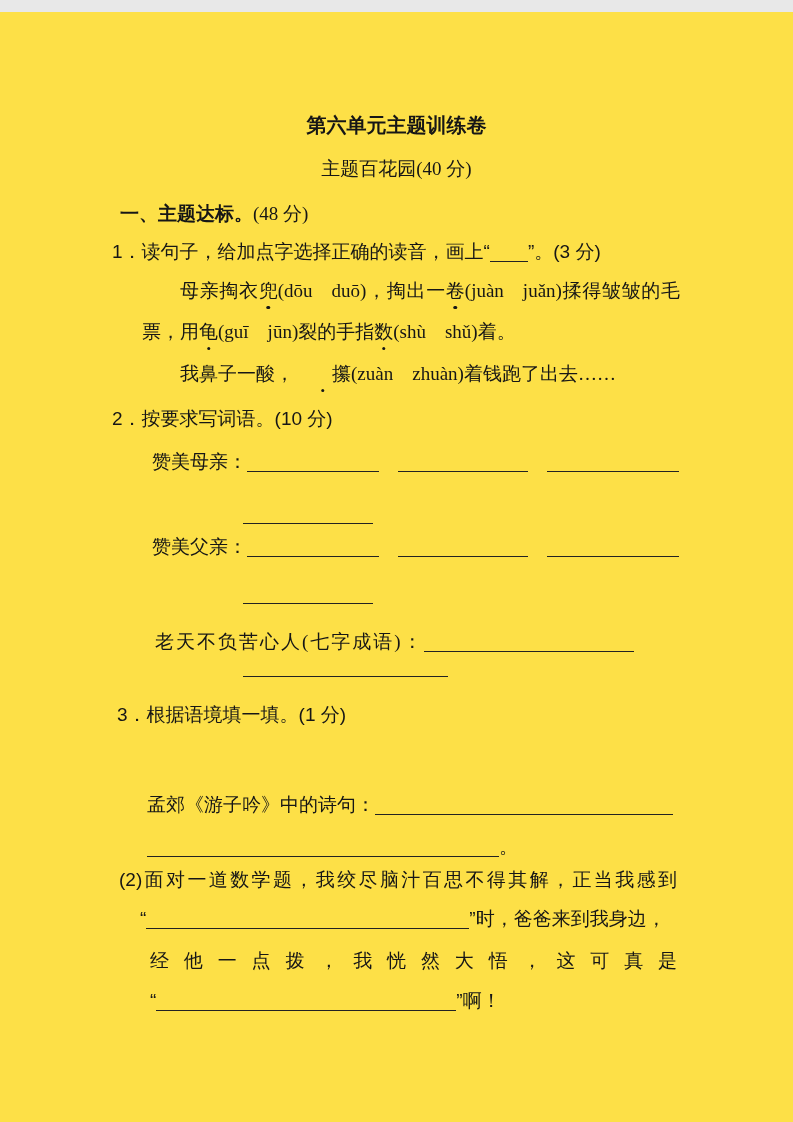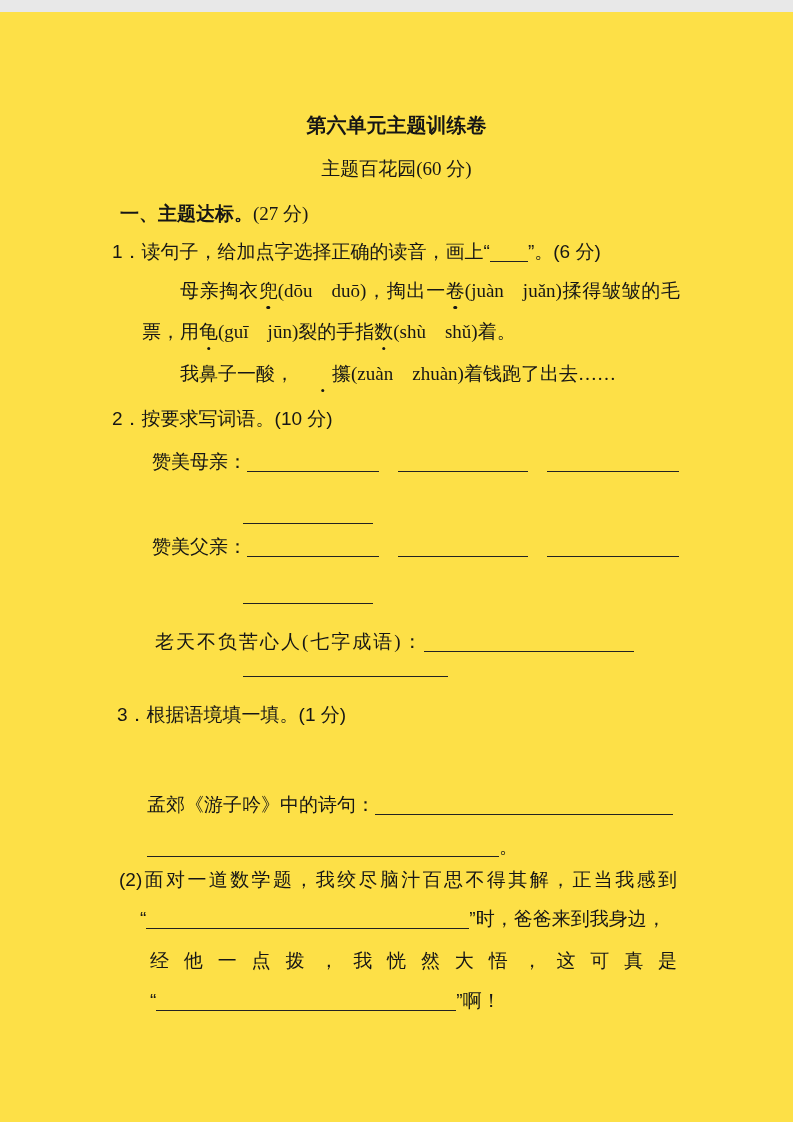--- a/index.html
+++ b/index.html
@@ -37,25 +37,25 @@
     background:#161616;
   }
 </style>
 </head>
 <body>
 
 <div class="page">
 
   <div class="line center title" style="top:100px;">第六单元主题训练卷</div>
 
-  <div class="line center serif" style="top:144px;">主题百花园(60 分)</div>
+  <div class="line center serif" style="top:144px;">主题百花园(40 分)</div>
 
-  <div class="line" style="left:120px;top:189px;"><span class="b">一、主题达标。</span><span class="serif">(27 分)</span></div>
+  <div class="line" style="left:120px;top:189px;"><span class="b">一、主题达标。</span><span class="serif">(48 分)</span></div>
 
-  <div class="line" style="left:112px;top:227px;"><span>1．读句子，给加点字选择正确的读音，画上“</span><span class="blank" style="width: 38px;"></span><span>”。(6 分)</span></div>
+  <div class="line" style="left:112px;top:227px;"><span>1．读句子，给加点字选择正确的读音，画上“</span><span class="blank" style="width: 38px;"></span><span>”。(3 分)</span></div>
 
   <div class="line jl kai" style="left:142px;top:266px;width:500px;padding-left:38px;"><span>母亲掏衣</span><span class="dot">兜</span><span>(dōu  duō)，掏出一</span><span class="dot">卷</span><span>(juàn  juǎn)揉得皱皱的毛</span></div>
 
   <div class="line kai" style="left:142px;top:349px;text-indent:38px;"><span>我鼻子一酸，</span><span class="dot">攥</span><span>(zuàn  zhuàn)着钱跑了出去……</span></div>
 
   <div class="line kai" style="left:142px;top:307px;"><span>票，用</span><span class="dot">龟</span><span>(guī  jūn)裂的手指</span><span class="dot">数</span><span>(shù  shǔ)着。</span></div>
 
   <div class="line" style="left:112px;top:394px;"><span>2．按要求写词语。(10 分)</span></div>
 
   <div class="line" style="left:152px;top:437px;"><span>赞美母亲：</span><span class="blank" style="width: 132px;"></span><span>　</span><span class="blank" style="width: 130px;"></span><span>　</span><span class="blank" style="width: 132px;"></span></div>

